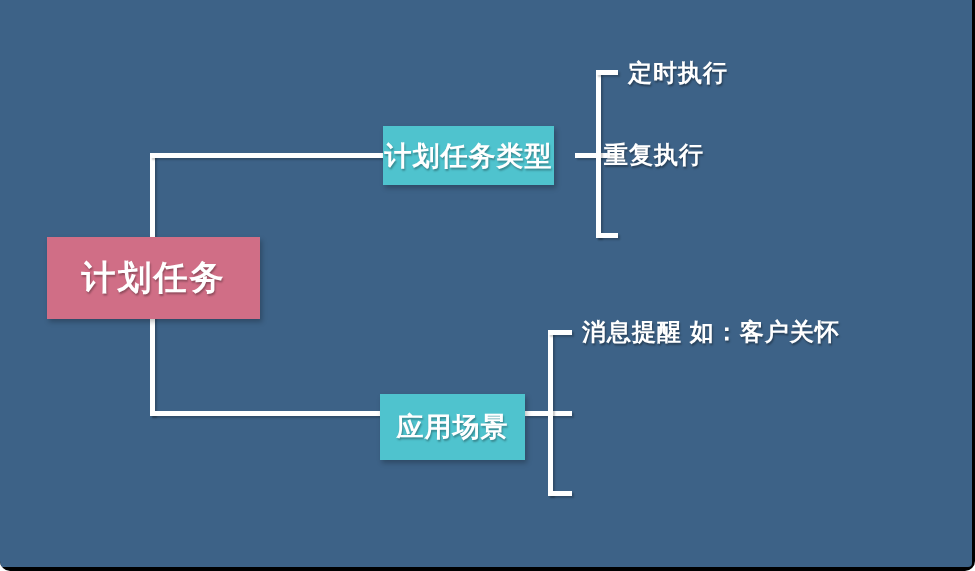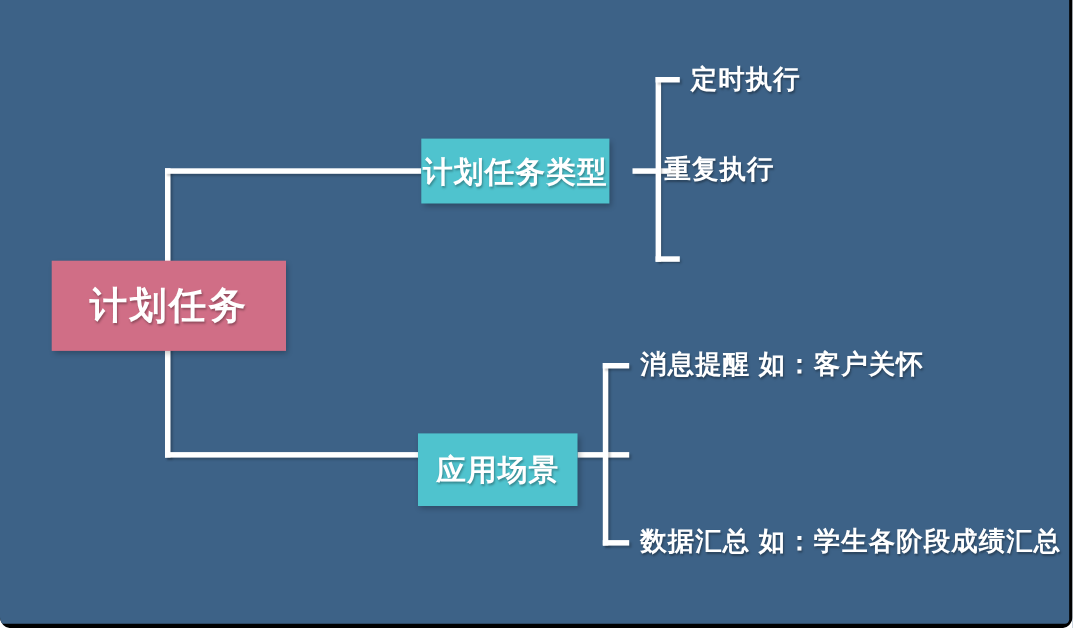--- a/index.html
+++ b/index.html
@@ -115,16 +115,15 @@
       <span>计划任务类型</span>
     </div>
     <div class="node node-branch node-branch-2">
       <span>应用场景</span>
     </div>
 
     <div class="leaf leaf-1-1">定时执行</div>
     <div class="leaf leaf-1-2">重复执行</div>
 
     <div class="leaf leaf-2-1">消息提醒 如：客户关怀</div>
-    <div class="leaf leaf-2-3">数据汇总 如：学生各阶段成绩汇总</div>
 
   </div>
 </div>
 
 </body></html>

